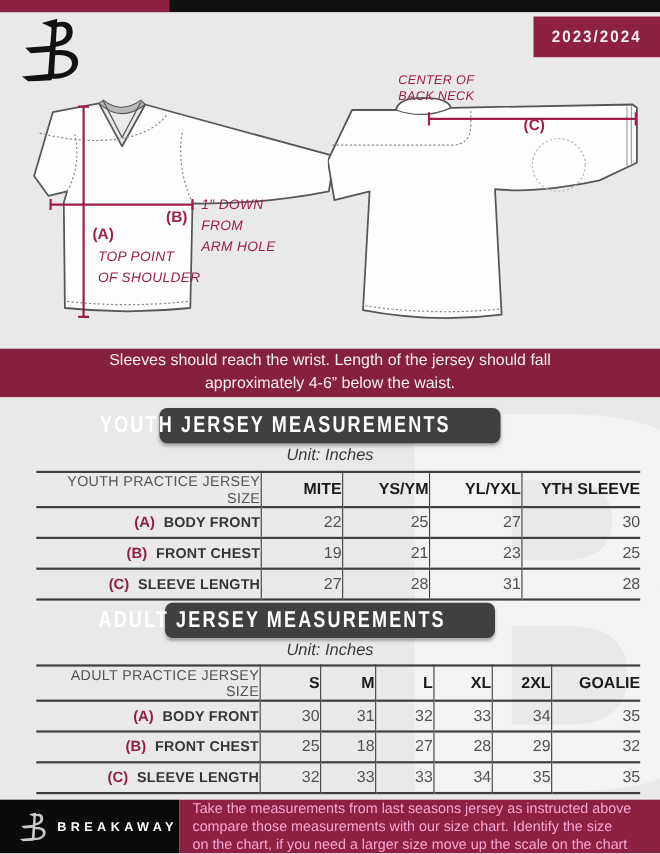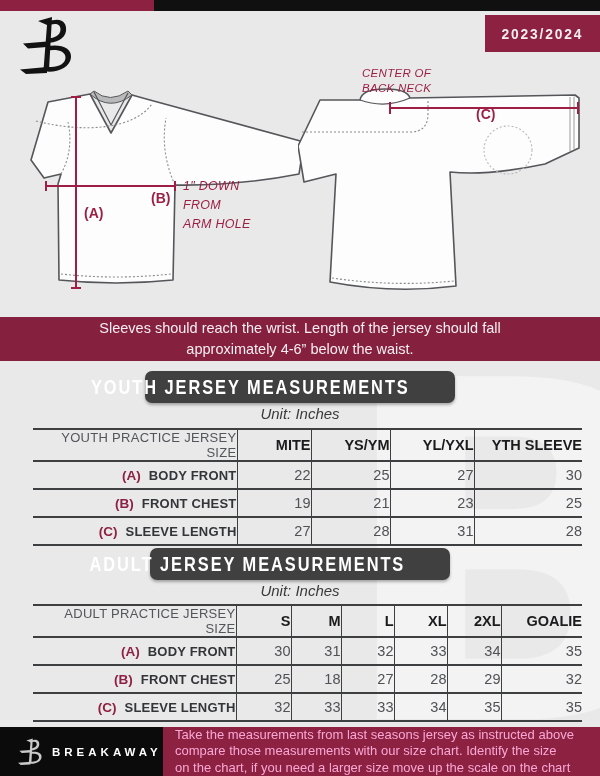--- a/index.html
+++ b/index.html
@@ -172,20 +172,24 @@
   <div class="anno" style="left:151px; top:189px;">
     <span class="key">(B)</span>
   </div>
   <div class="anno" style="left:183px; top:177px;">
     <div class="note">1" DOWN</div>
     <div class="note">FROM</div>
     <div class="note">ARM HOLE</div>
   </div>
   <div class="anno" style="left:84px; top:204px;">
     <span class="key">(A)</span>
+  </div>
+  <div class="anno" style="left:89px; top:224px;">
+    <div class="note">TOP POINT</div>
+    <div class="note">OF SHOULDER</div>
   </div>
 
   <div class="notice">
     <div>Sleeves should reach the wrist. Length of the jersey should fall</div>
     <div>approximately 4-6” below the waist.</div>
   </div>
 
   <div class="section-bar" style="top:371px; width:310px;">
     <span class="t">YOUTH JERSEY MEASUREMENTS</span>
   </div>

